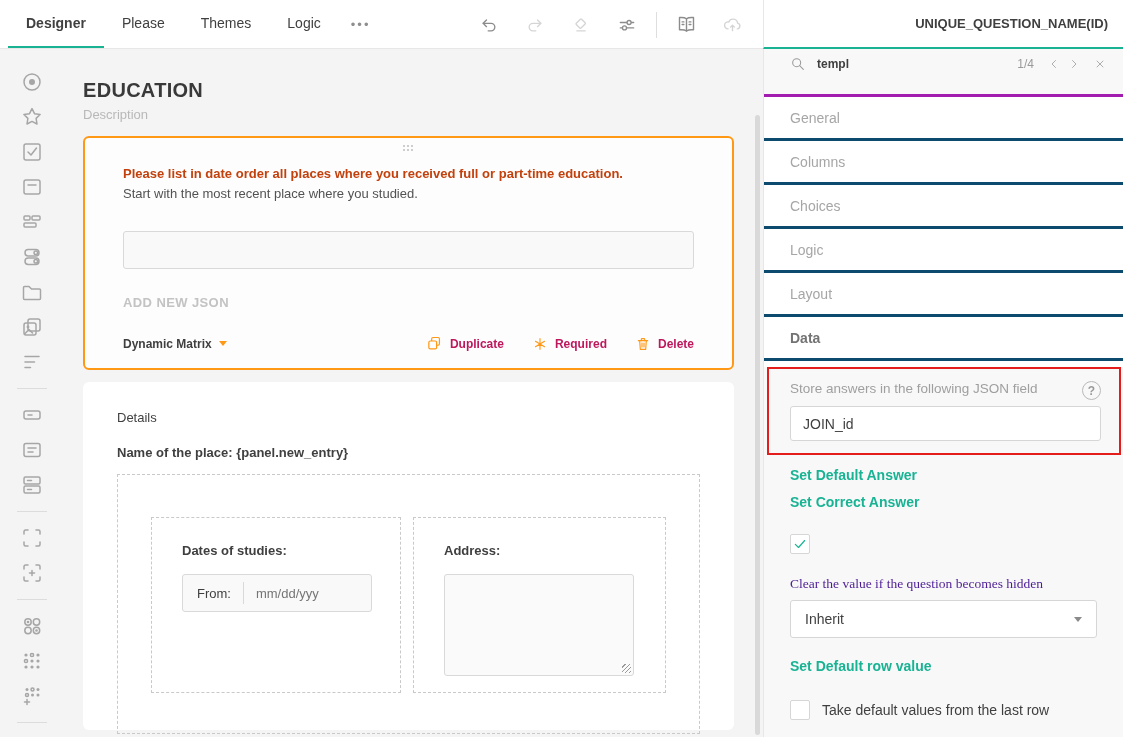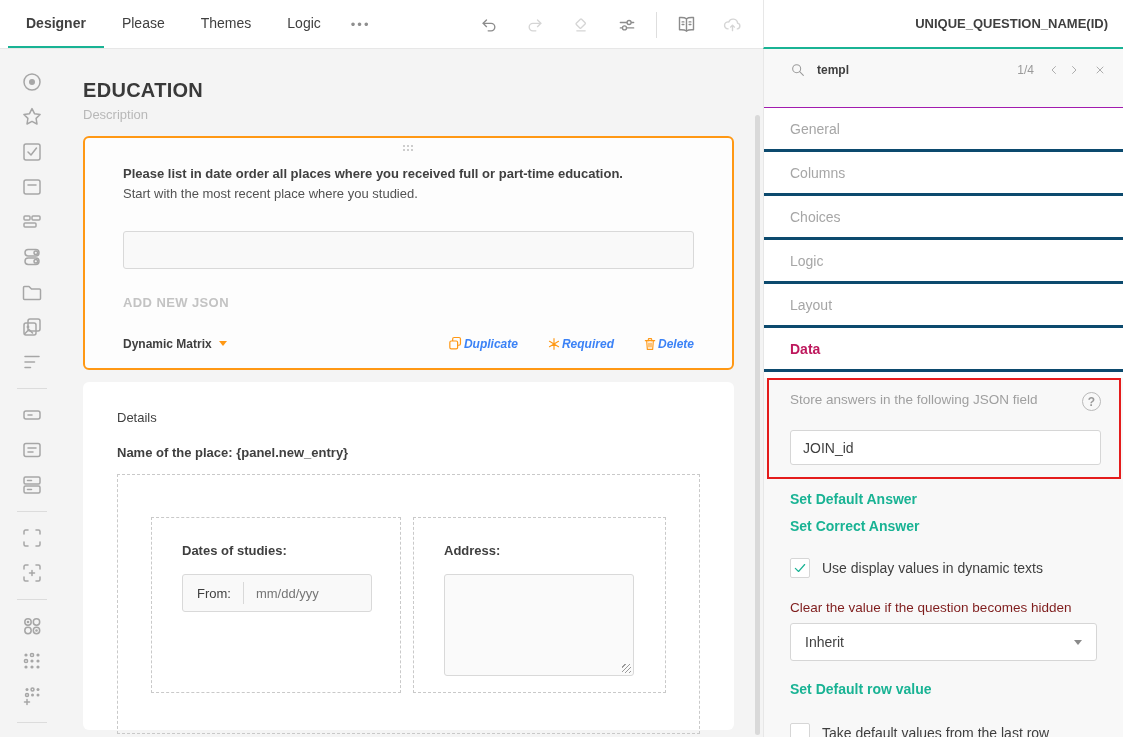--- a/index.html
+++ b/index.html
@@ -38,29 +38,29 @@
   .canvas { position:absolute; left:64px; top:49px; width:699px; height:688px; background:#f4f4f4; overflow:hidden; }
   .canvas-inner { margin-left:19px; width:651px; }
   .page-title { margin-top:30px; font-size:20px; font-weight:700; color:#393939; letter-spacing:0.3px; }
   .page-desc { margin-top:5px; font-size:13px; color:#b8b8b8; }
 
   .question-card { position:relative; margin-top:14px; width:651px; background:#fdfdfd;
     border:2px solid #ff9814; border-radius:6px; padding:28px 38px 16px 38px; }
   .drag-handle { position:absolute; top:7px; left:50%; transform:translateX(-50%);
     display:grid; grid-template-columns:repeat(3,4px); grid-auto-rows:4px; cursor:grab; }
   .drag-handle i { width:2px; height:2px; border-radius:50%; background:#bdbdbd; }
-  .q-title { font-size:13px; font-weight:700; color:#404040; white-space:nowrap; }
+  .q-title { font-size:13px; font-weight:700; color:#c2410c; white-space:nowrap; }
   .q-subtitle { margin-top:5px; font-size:13px; color:#525252; }
   .q-input { margin-top:30px; width:100%; height:38px; background:#f9f9f9;
     border:1px solid #d9d9d9; border-radius:3px; }
   .add-new { margin-top:26px; font-size:13px; font-weight:600; color:#c3c3c3; letter-spacing:0.4px; cursor:pointer; }
   .q-footer { margin-top:25px; display:flex; align-items:center; justify-content:space-between; }
   .q-type { display:flex; align-items:center; gap:7px; font-size:12px; font-weight:700; color:#3f3f3f; cursor:pointer; }
   .q-actions { display:flex; align-items:center; gap:28px; }
-  .q-action { display:flex; align-items:center; gap:0; font-size:12px; font-weight:600; color:#3b82f6; cursor:pointer;font-style:italic; }
+  .q-action { display:flex; align-items:center; gap:7px; font-size:12px; font-weight:600; color:#be185d; cursor:pointer; }
   .q-action svg { stroke:#ff9814; fill:none; stroke-width:1.7; stroke-linecap:round; stroke-linejoin:round; }
 
   .details-card { margin-top:12px; width:651px; background:#fff; border-radius:6px;
     padding:28px 34px; height:348px; }
   .d-title { font-size:13px; color:#3f3f3f; }
   .d-name { margin-top:20px; font-size:13px; font-weight:700; color:#3f3f3f; }
   .outer-dashed { margin-top:14px; border:1px dashed #c9c9c9; padding:42px 0 30px 33px; height:260px; }
   .inner-row { display:flex; gap:12px; }
   .inner-panel { border:1px dashed #c9c9c9; padding:25px 0 0 30px; height:176px; }
   .panel-dates { width:250px; }
@@ -77,52 +77,52 @@
     border:1px solid #d9d9d9; border-radius:3px; }
   .addr-resize { position:absolute; right:2px; bottom:2px; width:9px; height:9px;
     background:repeating-linear-gradient(135deg,transparent 0 2px,#9a9a9a 2px 3px); cursor:nwse-resize; }
 
   .canvas-scrollbar { position:absolute; right:3px; top:66px; width:5px; height:620px;
     background:#d9d9d9; border-radius:3px; cursor:pointer; }
 
   
   .prop-panel { position:absolute; left:763px; top:49px; width:360px; height:688px; background:#fff;
     border-left:1px solid #e7e7e7; }
-  .search-row { height:59px; background:#f8f8f8; display:flex; align-items:center; padding:0 13px 16px 26px;
-    border-bottom:1px solid #a21caf; }
+  .search-row { height:48px; background:#f8f8f8; display:flex; align-items:center; padding:0 13px 16px 26px;
+    border-bottom:3px solid #a21caf; }
   .search-row svg.mag { stroke:#9a9a9a; fill:none; stroke-width:1.6; stroke-linecap:round; }
   .search-input { border:none; background:transparent; outline:none; margin-left:11px; flex:1;
     font-size:12px; font-weight:700; color:#3f3f3f; font-family:inherit; }
   .search-counter { font-size:12px; color:#9a9a9a; margin-right:10px; }
   .nav-btn { width:20px; height:20px; display:flex; align-items:center; justify-content:center; cursor:pointer; }
   .nav-btn svg { stroke:#9a9a9a; fill:none; stroke-width:1.6; stroke-linecap:round; stroke-linejoin:round; }
   .close-btn { margin-left:6px; }
 
   .acc-row { height:44px; display:flex; align-items:center; padding-left:26px; font-size:14px;
     color:#a6a6a6; border-bottom:3px solid #0c4a6e; cursor:pointer; background:#fff; }
-  .acc-row.active { color:#be185d; font-weight:700; }
+  .acc-row.active { color:#737373; font-weight:700; }
 
   .data-content { background:#f8f8f8; height:378px; }
   .hl-box { margin:6px 2px 0 3px; border:2px solid #e41c1c; padding:12px 18px 12px 21px; }
   .hl-label-row { display:flex; align-items:flex-start; justify-content:space-between; }
   .prop-label { font-size:13.5px; color:#9f9f9f; }
   .help-icon { width:19px; height:19px; border:1.5px solid #b9b9b9; border-radius:50%;
     color:#9a9a9a; font-size:12px; font-weight:700; display:flex; align-items:center;
     justify-content:center; flex:0 0 auto; margin-left:8px; cursor:pointer; }
-  .prop-input { margin-top:19px; width:100%; height:35px; background:#fff; border:1px solid #d6d6d6;
+  .prop-input { margin-top:6px; width:100%; height:35px; background:#fff; border:1px solid #d6d6d6;
     border-radius:3px; padding:0 12px; font-size:14px; color:#3f3f3f; font-family:inherit; outline:none; }
   .teal-link { display:block; margin:12px 0 0 26px; font-size:14px; font-weight:700; color:#19b394;
     text-decoration:none; cursor:pointer; }
   .teal-link + .teal-link { margin-top:11px; }
   .cb-row { display:flex; align-items:center; gap:12px; margin:24px 0 0 26px; cursor:pointer; }
   .cb-box { width:20px; height:20px; background:#fff; border:1px solid #d6d6d6; border-radius:2px;
     display:flex; align-items:center; justify-content:center; }
   .cb-box svg { stroke:#19b394; fill:none; stroke-width:2; stroke-linecap:round; stroke-linejoin:round; }
   .cb-label { font-size:14px; color:#3f3f3f; }
-  .plain-label { margin:22px 26px 0 26px; font-size:13.5px; color:#7f1d1d; }
+  .plain-label { margin:22px 26px 0 26px; font-size:13.5px; color:#4c1d95;font-family:Liberation Serif, serif; }
   .select-box { margin:8px 26px 0 26px; height:38px; background:#fff; border:1px solid #d6d6d6;
     border-radius:3px; display:flex; align-items:center; justify-content:space-between;
     padding:0 14px; cursor:pointer; }
   .select-value { font-size:14px; color:#3f3f3f; }
   .caret-down { width:0; height:0; border-left:4px solid transparent; border-right:4px solid transparent;
     border-top:5px solid #8a8a8a; }
   .caret-orange { width:0; height:0; border-left:4px solid transparent; border-right:4px solid transparent;
     border-top:5px solid #ff9814; }
   .mt20 { margin-top:20px; }
   .mt26 { margin-top:26px; }
@@ -463,21 +463,20 @@
 
     <a class="teal-link">Set Default Answer</a>
     <a class="teal-link">Set Correct Answer</a>
 
     <div class="cb-row">
       <span class="cb-box">
         <svg width="14" height="14" viewBox="0 0 24 24">
             <path d="M4 12.5 L9.5 18 L20 6"></path>
           </svg>
       </span>
-      <span class="cb-label">Use display values in dynamic texts</span>
     </div>
 
     <div class="plain-label">Clear the value if the question becomes hidden</div>
     <div class="select-box">
       <span class="select-value">Inherit</span>
       <span class="caret-down"></span>
     </div>
 
     <a class="teal-link mt20">Set Default row value</a>
 

